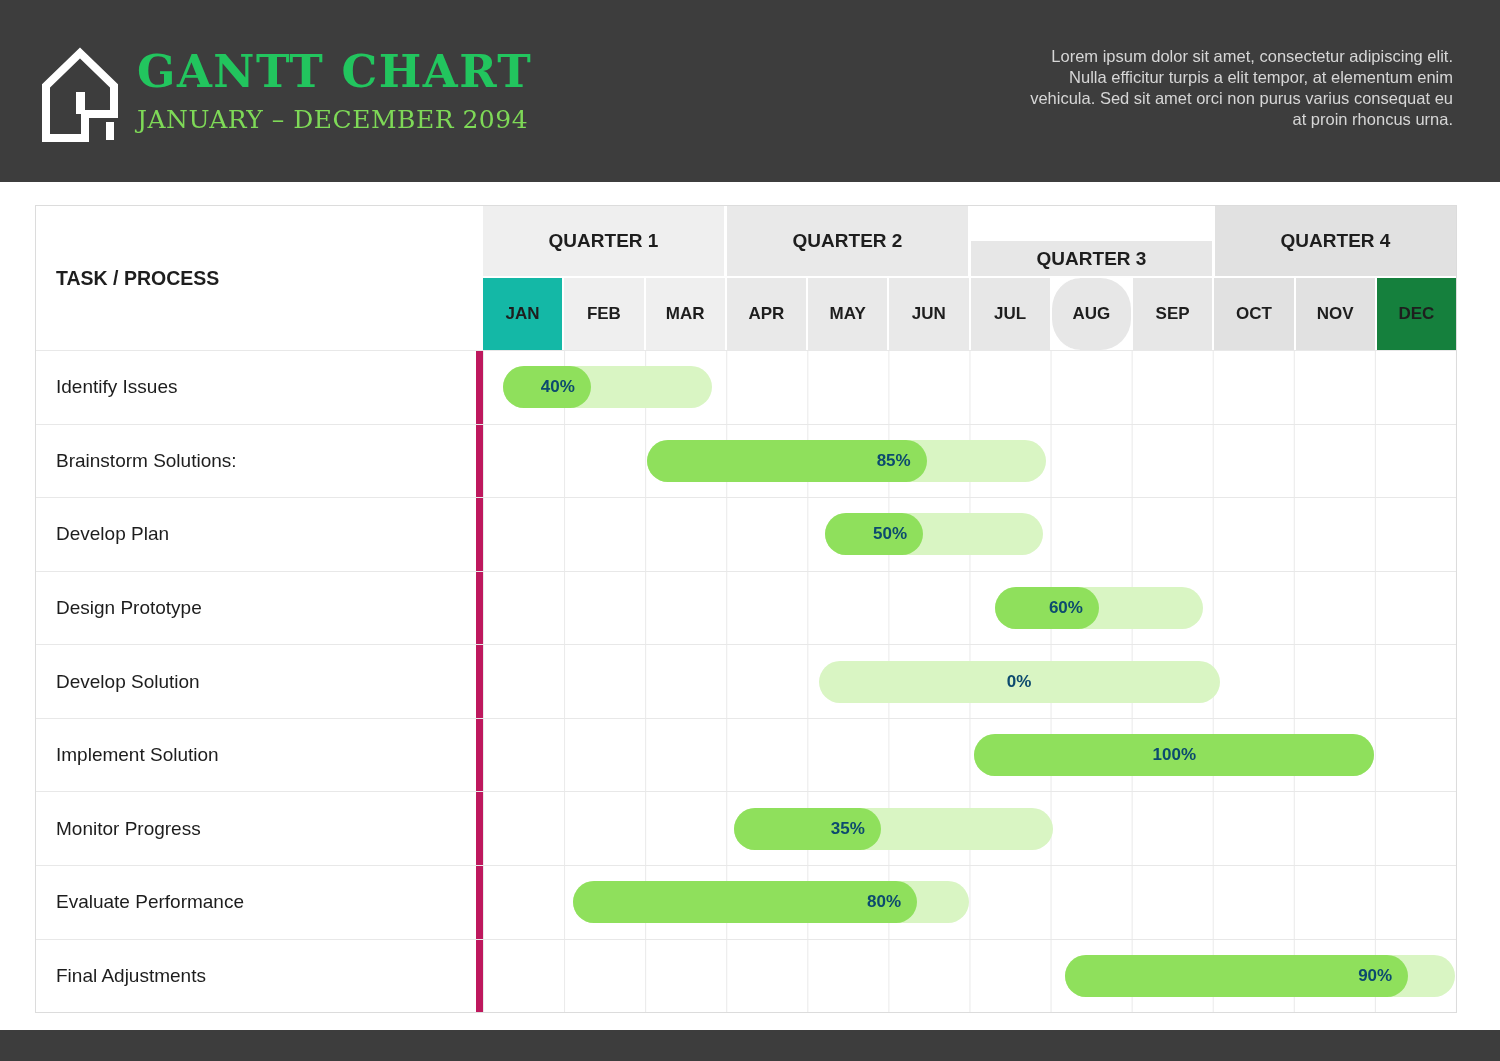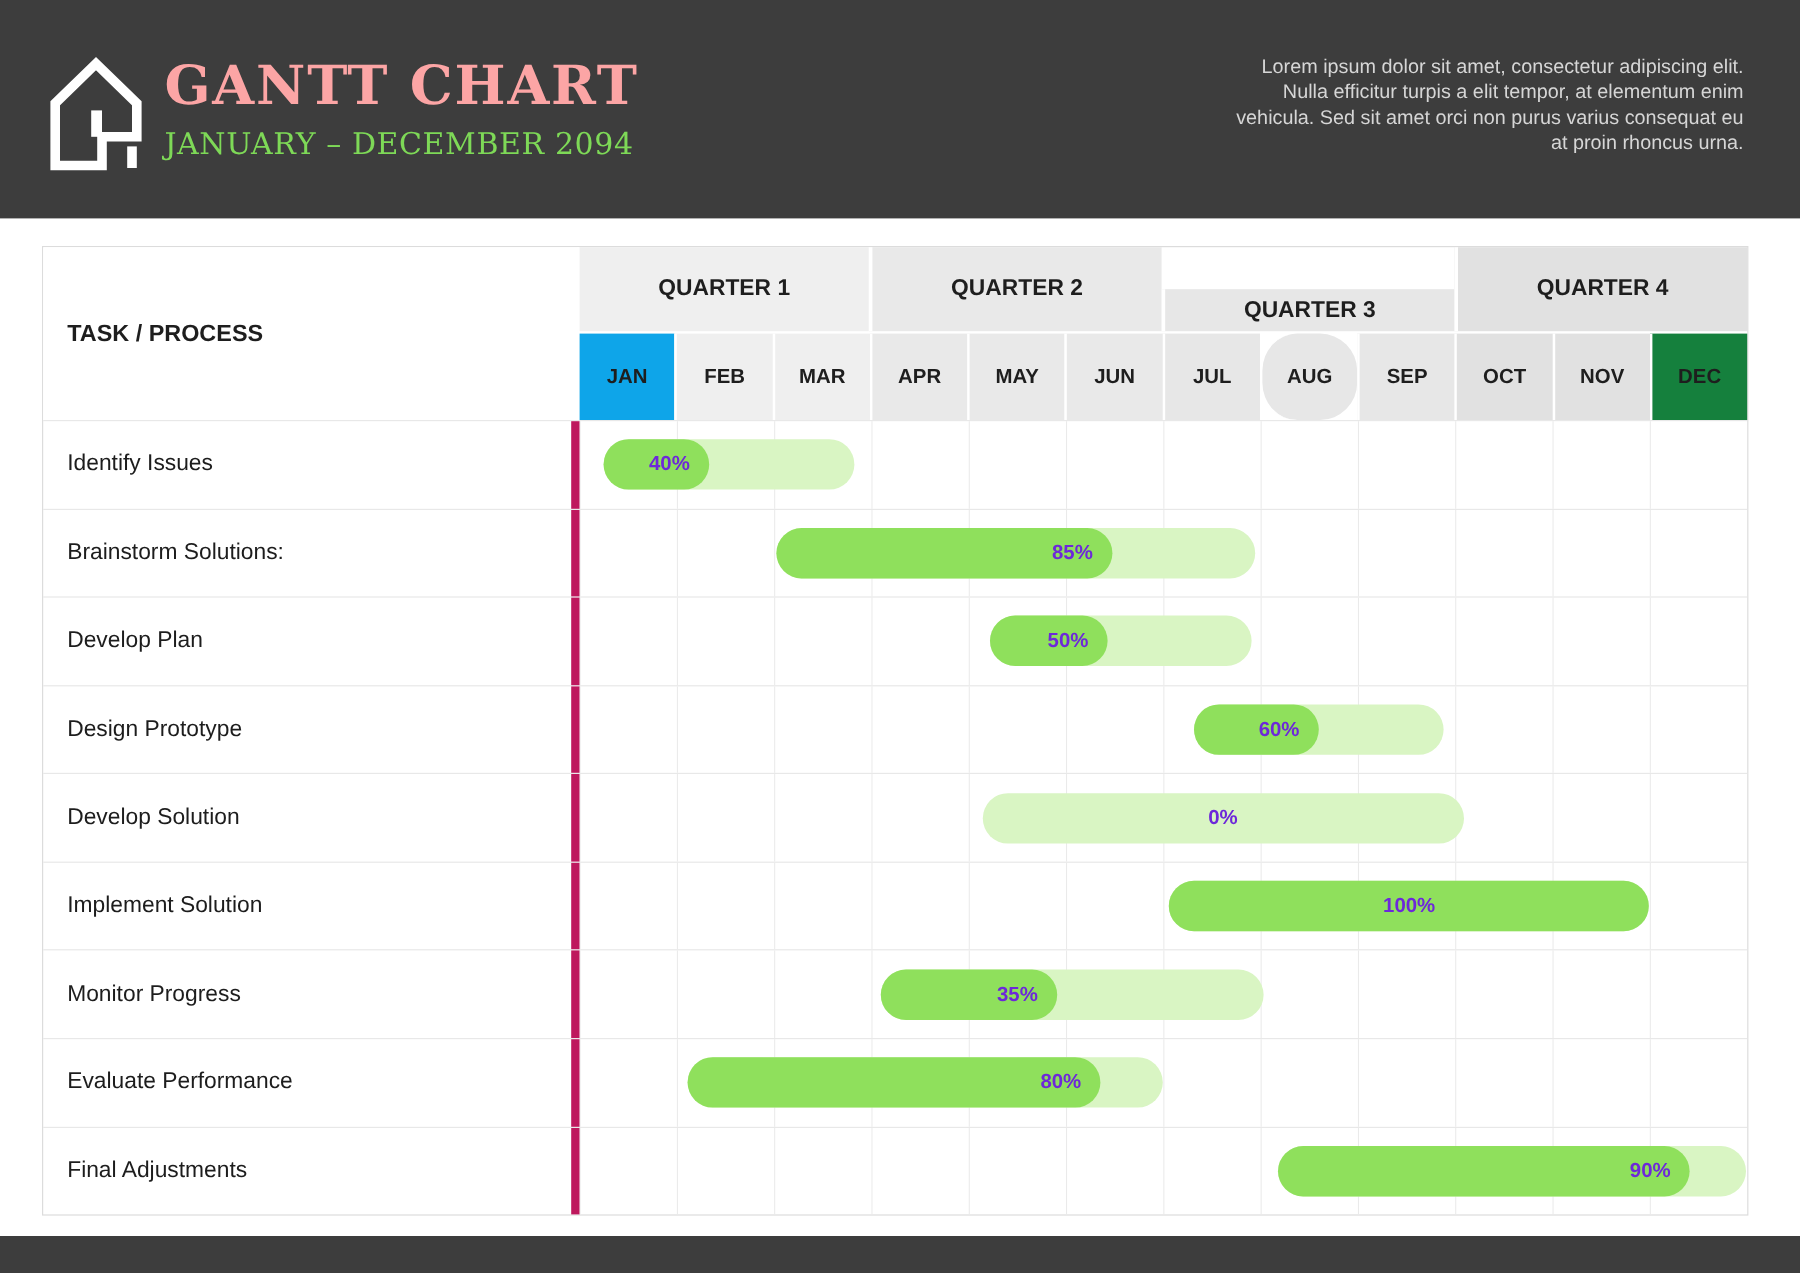--- a/index.html
+++ b/index.html
@@ -3,21 +3,21 @@
 <meta charset="utf-8">
 <style>
   * { margin:0; padding:0; box-sizing:border-box; }
   html,body { width:1500px; height:1061px; background:#fff; font-family:"Liberation Sans", sans-serif; }
   .page { position:relative; width:1500px; height:1061px; overflow:hidden; background:#fff; }
 
   
   .header { position:absolute; top:0; left:0; width:1500px; height:182px; background:#3d3d3d; }
   .logo { position:absolute; left:38px; top:40px; width:84px; height:102px; }
   .title-block { position:absolute; left:137px; top:48px; }
-  .title { font-family:"DejaVu Serif", serif; font-weight:bold; color:#fca5a5; font-size:45px; letter-spacing:1.5px; line-height:1.05; }
+  .title { font-family:"DejaVu Serif", serif; font-weight:bold; color:#22c55e; font-size:45px; letter-spacing:1.5px; line-height:1.05; }
   .subtitle { font-family:"DejaVu Serif", serif; color:#7ed957; font-size:25px; letter-spacing:0.5px; margin-top:10px; }
   .description { position:absolute; right:47px; top:46px; width:428px; text-align:right; color:#d6d6d6; font-size:16.5px; line-height:1.28; }
 
   
   .gantt-table { position:absolute; left:35px; top:205px; width:1422px; height:808px; border:1px solid #dcdcdc; background:#fff; display:flex; flex-direction:column; }
   .thead { display:flex; height:145px; border-bottom:1px solid #e8e8e8; flex:none; }
   .task-head { width:447px; flex:none; background:#fff; display:flex; align-items:center; padding-left:20px; font-weight:bold; font-size:19.5px; color:#1e1e1e; border-right:2px solid #fff; }
   .head-right { flex:1; display:flex; flex-direction:column; }
   .quarter-row { display:flex; height:72px; border-bottom:2px solid #fff; }
   .q-cell { flex:1; display:flex; align-items:center; justify-content:center; font-weight:bold; font-size:19px; color:#1e1e1e; }
@@ -28,21 +28,21 @@
 
   .tbody { flex:1; display:flex; flex-direction:column; }
   .row { flex:1; display:flex; border-bottom:1px solid #e8e8e8; }
   .row:last-child { border-bottom:none; }
   .task-cell { width:447px; flex:none; display:flex; align-items:center; padding-left:20px; font-size:19px; color:#1d1d1d; border-right:7px solid #be185d; }
   .gantt-cell { flex:1; position:relative;
     background-image:linear-gradient(to right, #e9e9e9 1px, transparent 1px);
     background-size:8.3333% 100%; }
   .bar-track { position:absolute; top:50%; transform:translateY(-50%); height:42px; border-radius:21px; background:#d9f5c3; }
   .bar-fill { height:100%; border-radius:21px; background:#8fe05c; display:flex; align-items:center; justify-content:flex-end; padding-right:16px; }
-  .bar-label { font-weight:bold; font-size:17px; color:#6d28d9; white-space:nowrap; }
+  .bar-label { font-weight:bold; font-size:17px; color:#0c4a6e; white-space:nowrap; }
   .bar-label.center { position:absolute; left:0; top:0; width:100%; height:100%; display:flex; align-items:center; justify-content:center; }
 
   
   .footer { position:absolute; left:0; bottom:0; width:1500px; height:31px; background:#3d3d3d; }
 </style>
 </head>
 <body>
 
 <div class="page">
 
@@ -63,21 +63,21 @@
     <div class="thead">
       <div class="task-head">TASK / PROCESS</div>
       <div class="head-right">
         <div class="quarter-row">
             <div class="q-cell" style="background: rgb(239, 239, 239);">QUARTER 1</div>
             <div class="q-cell" style="background: rgb(233, 233, 233);">QUARTER 2</div>
             <div class="q-cell" style="background: rgb(231, 231, 231); margin-top: 35px;">QUARTER 3</div>
             <div class="q-cell" style="background: rgb(225, 225, 225);">QUARTER 4</div>
           </div>
         <div class="month-row">
-            <div class="m-cell" style="background: #0ea5e9;">JAN</div>
+            <div class="m-cell" style="background: #14b8a6;">JAN</div>
             <div class="m-cell" style="background: rgb(239, 239, 239);">FEB</div>
             <div class="m-cell" style="background: rgb(239, 239, 239);">MAR</div>
             <div class="m-cell" style="background: rgb(233, 233, 233);">APR</div>
             <div class="m-cell" style="background: rgb(233, 233, 233);">MAY</div>
             <div class="m-cell" style="background: rgb(233, 233, 233);">JUN</div>
             <div class="m-cell" style="background: rgb(231, 231, 231);">JUL</div>
             <div class="m-cell" style="background: rgb(231, 231, 231); border-radius: 31px;">AUG</div>
             <div class="m-cell" style="background: rgb(231, 231, 231);">SEP</div>
             <div class="m-cell" style="background: rgb(225, 225, 225);">OCT</div>
             <div class="m-cell" style="background: rgb(225, 225, 225);">NOV</div>

